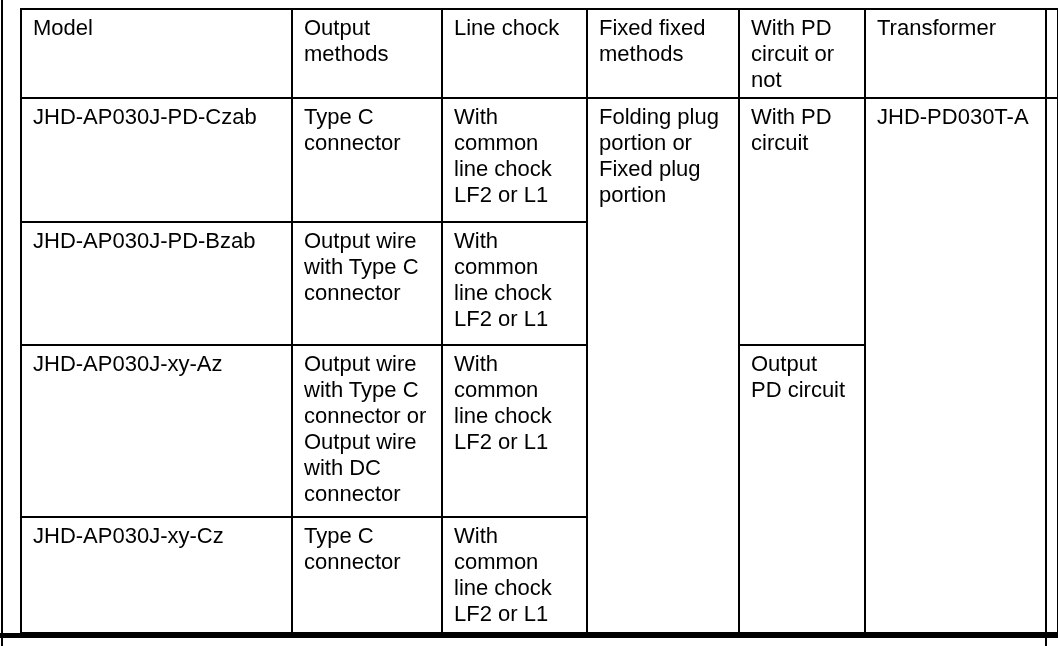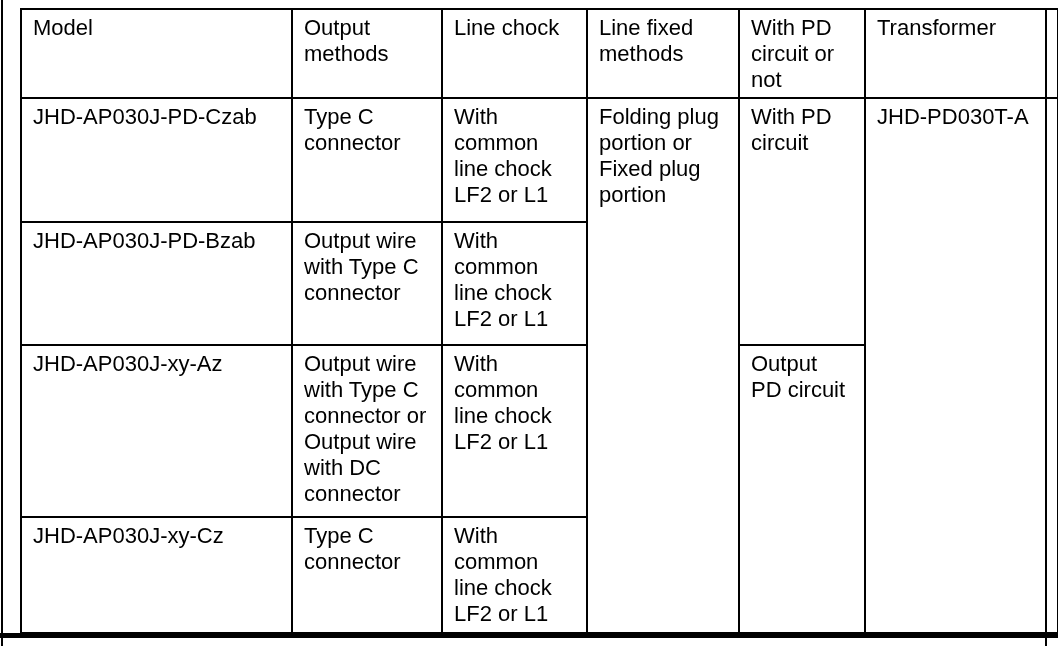--- a/index.html
+++ b/index.html
@@ -59,21 +59,21 @@
       <col style="width:152px">
       <col style="width:126px">
       <col style="width:193px">
     </colgroup>
     <tbody>
       <tr style="height:89px">
         <th>Model</th>
         <th>Output
 methods</th>
         <th>Line chock</th>
-        <th>Line fixed
+        <th>Fixed fixed
 methods</th>
         <th>With PD
 circuit or
 not</th>
         <th>Transformer</th>
       </tr>
       <tr style="height:124px">
         <td>JHD-AP030J-PD-Czab</td>
         <td>Type C
 connector</td>

